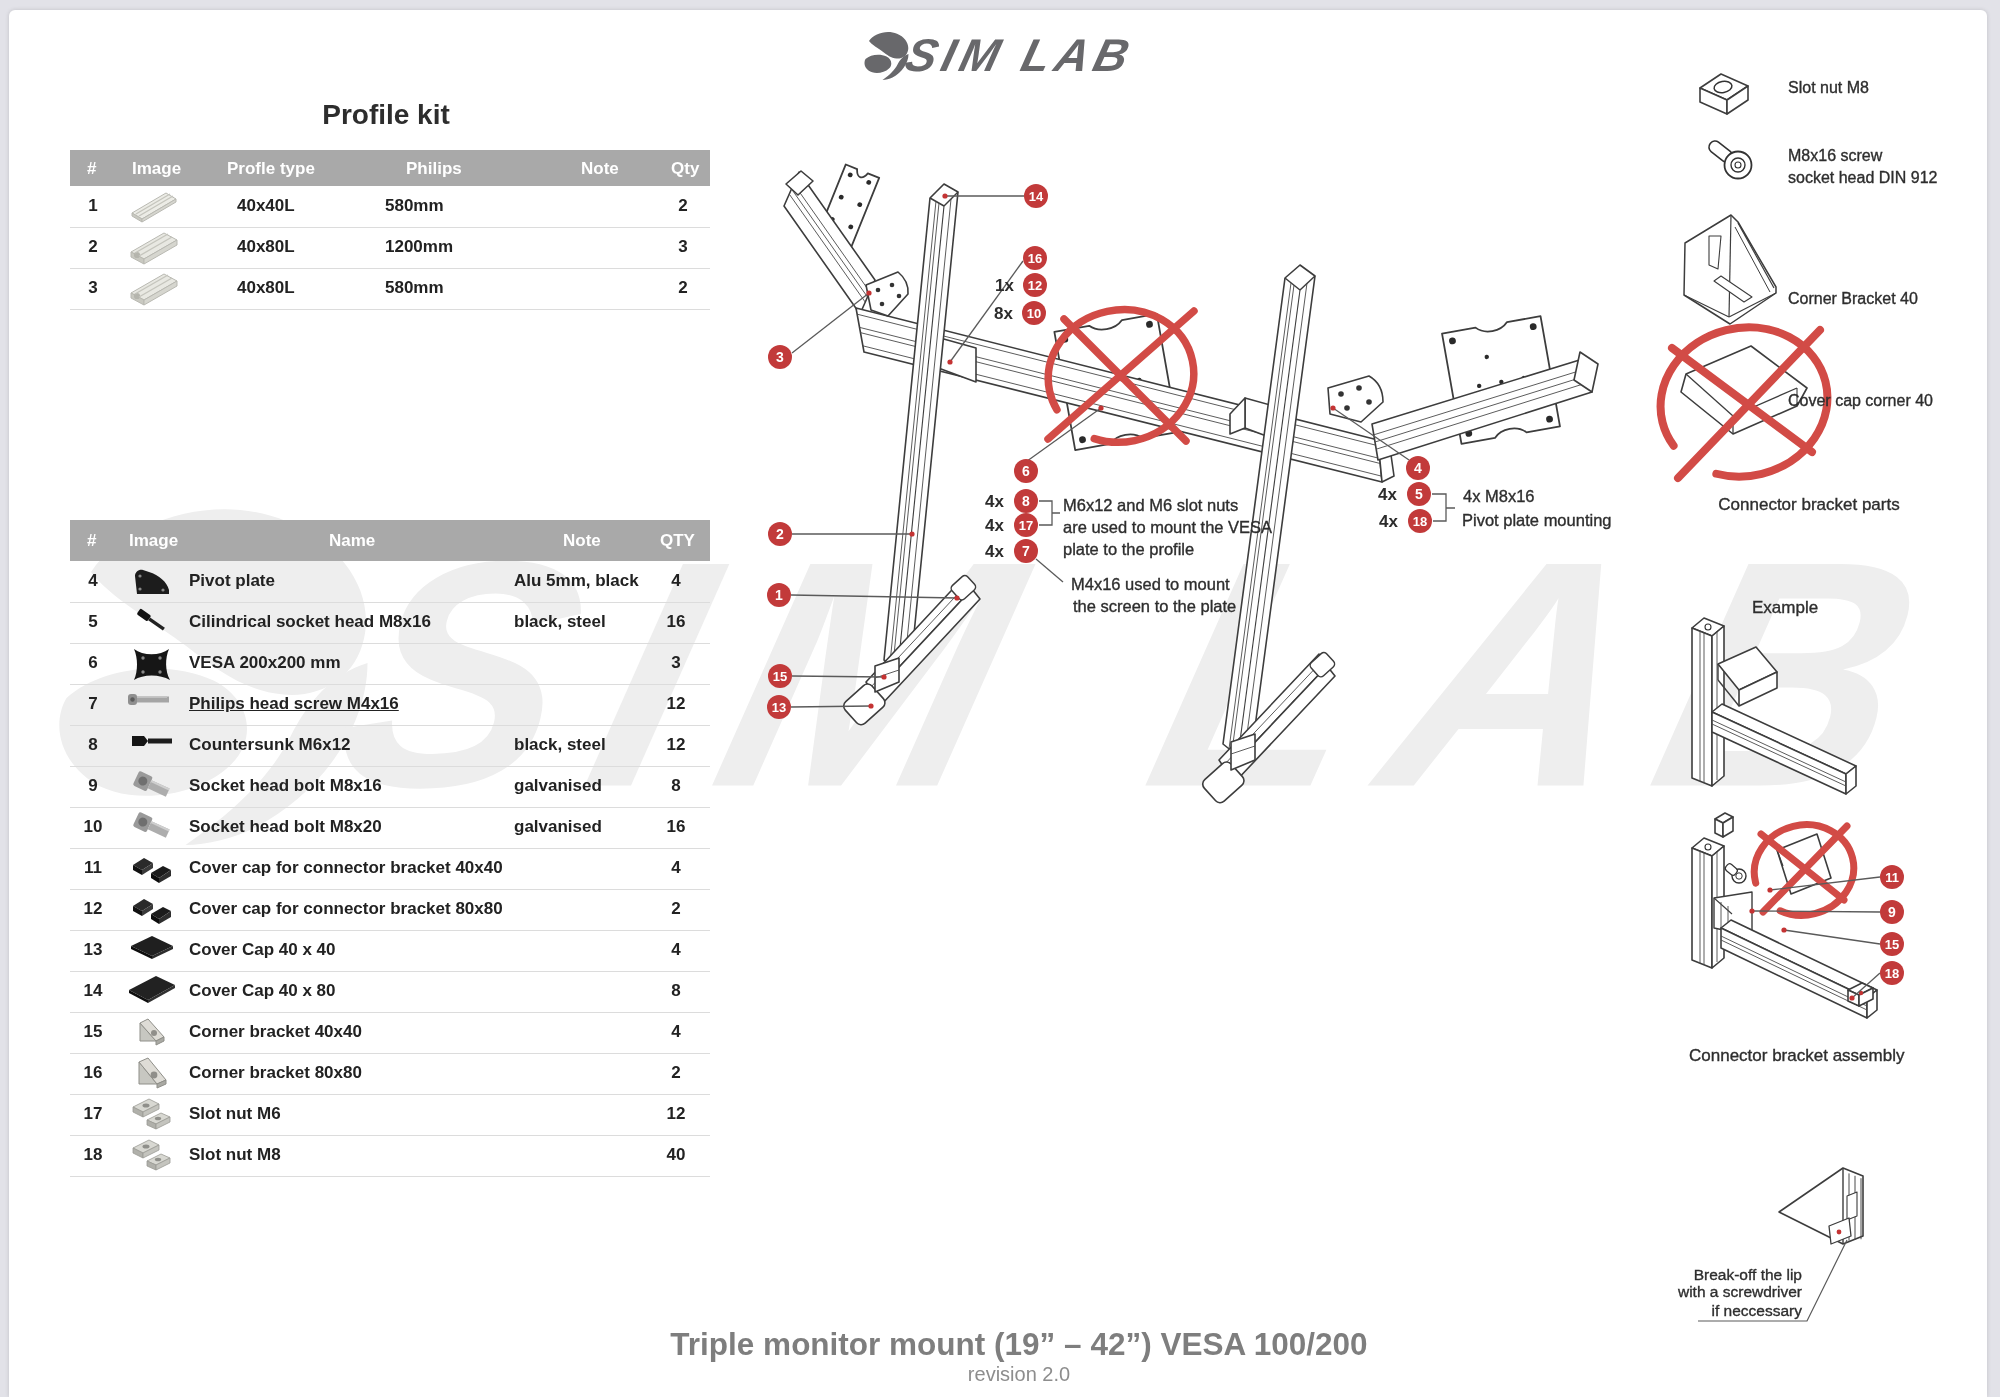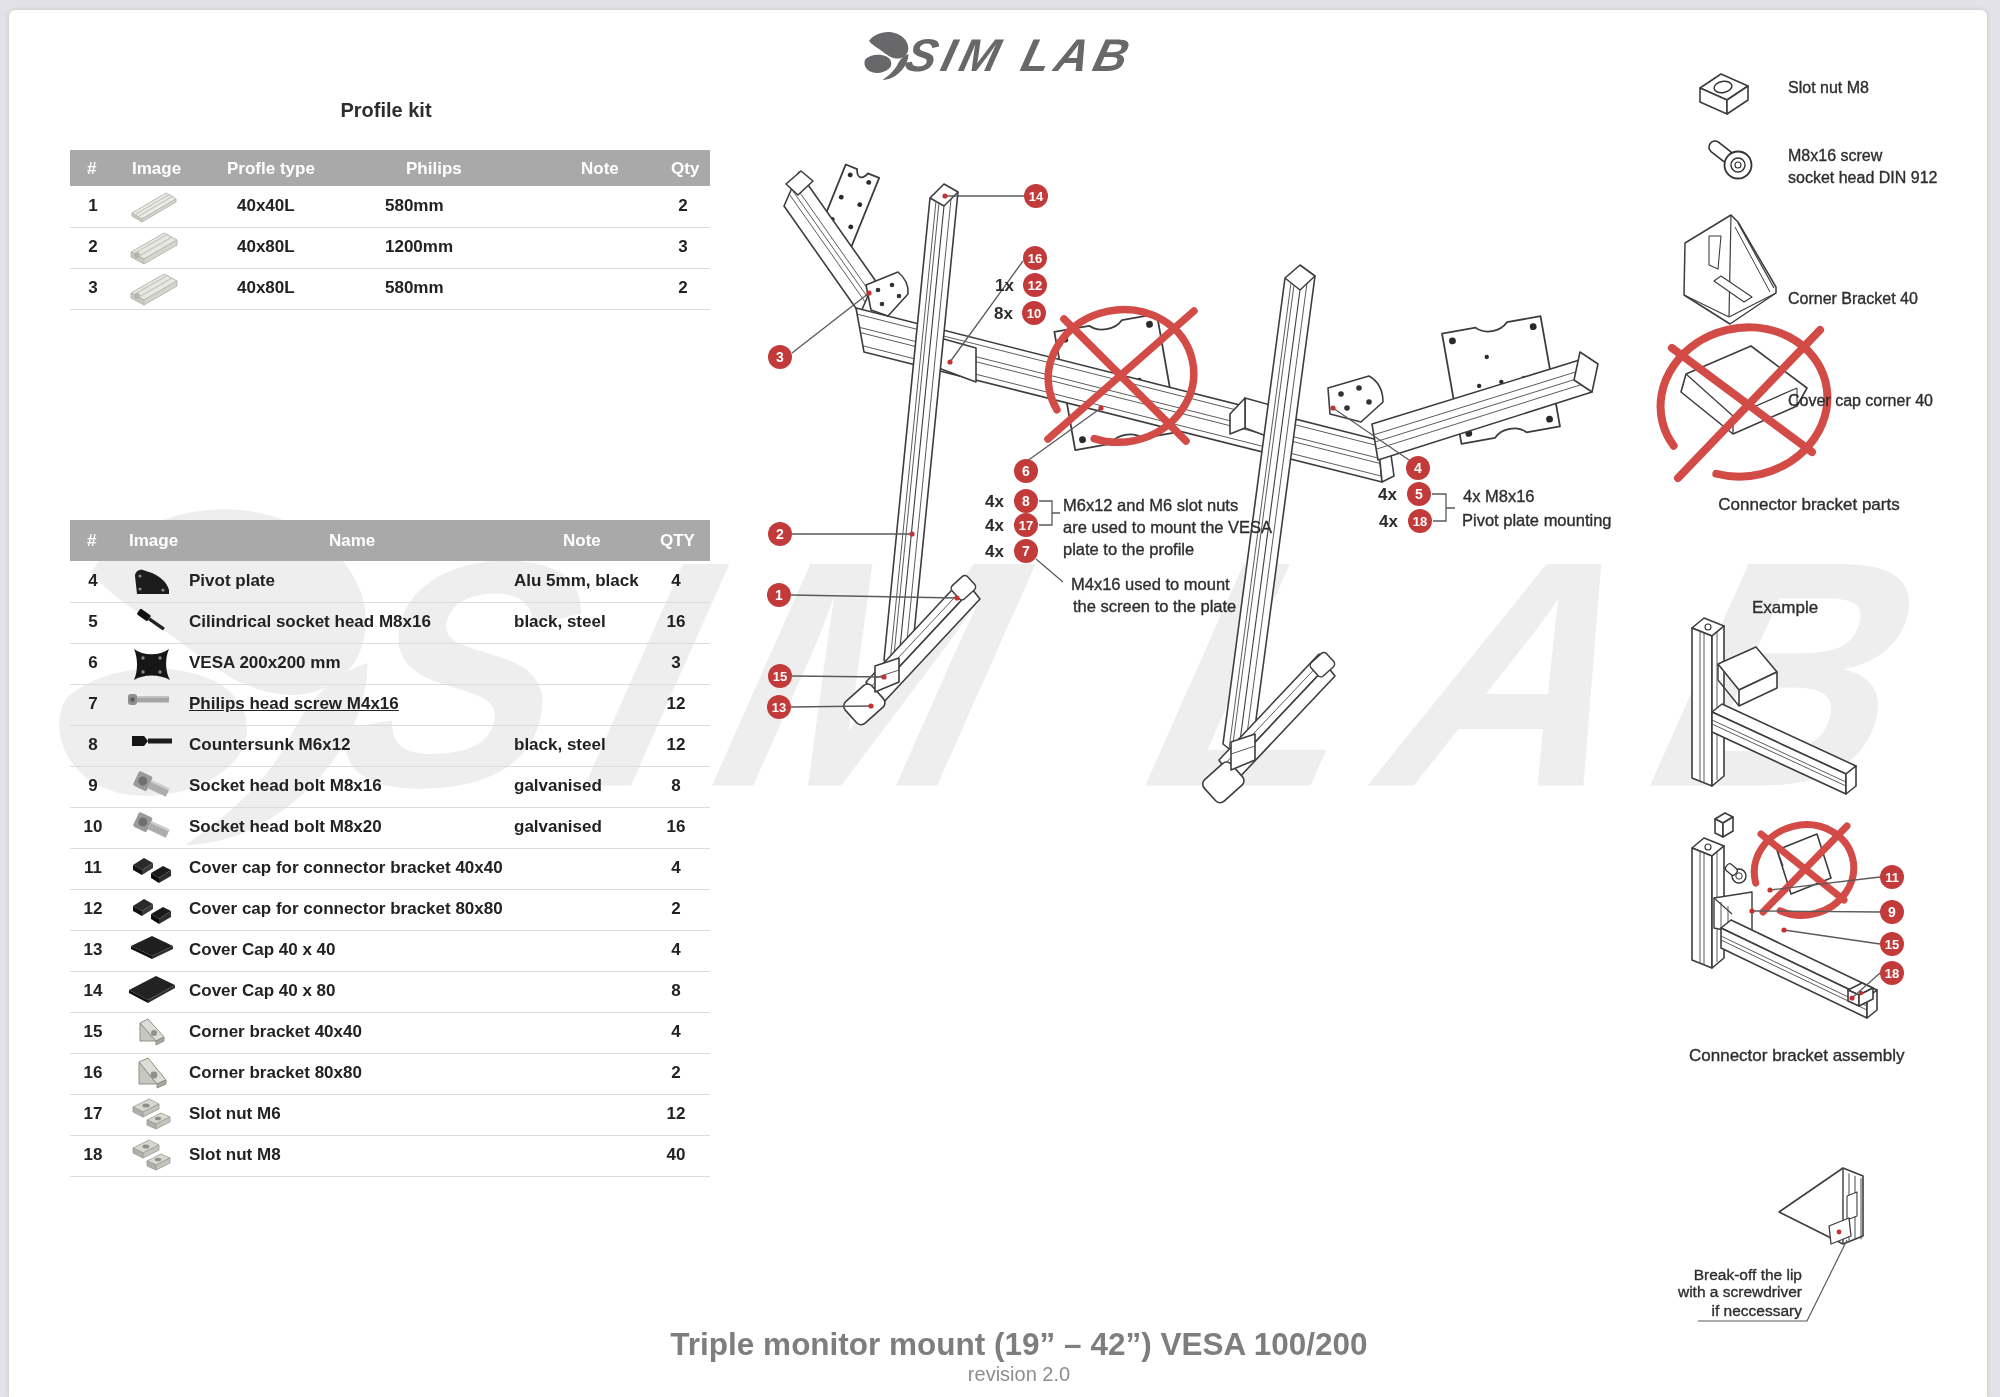--- a/index.html
+++ b/index.html
@@ -1,19 +1,19 @@
 <!DOCTYPE html>
 <html><head>
 <meta charset="utf-8">
 <style>
   html,body{margin:0;padding:0;}
   body{width:2000px;height:1397px;background:#e2e2e8;font-family:"Liberation Sans",sans-serif;overflow:hidden;position:relative;}
   #page{position:absolute;left:9px;top:10px;width:1978px;height:1387px;background:#ffffff;border-radius:6px 6px 0 0;box-shadow:0 0 4px rgba(0,0,0,0.15);overflow:hidden;}
   .abs{position:absolute;}
-  .ttl{font-weight:bold;font-size:20px;color:#2d2d2d;}
+  .ttl{font-weight:bold;font-size:28px;color:#2d2d2d;}
   .tbl-head{background:#a9a9a9;color:#ffffff;font-weight:bold;font-size:17px;}
   .cell{position:absolute;white-space:nowrap;}
   .b{font-weight:bold;}
   .ctr{text-align:center;}
 </style>
 </head>
 <body>
 <div id="page">
 
 <div class="abs" style="left:0;top:0;width:1978px;height:1387px;overflow:hidden;">

